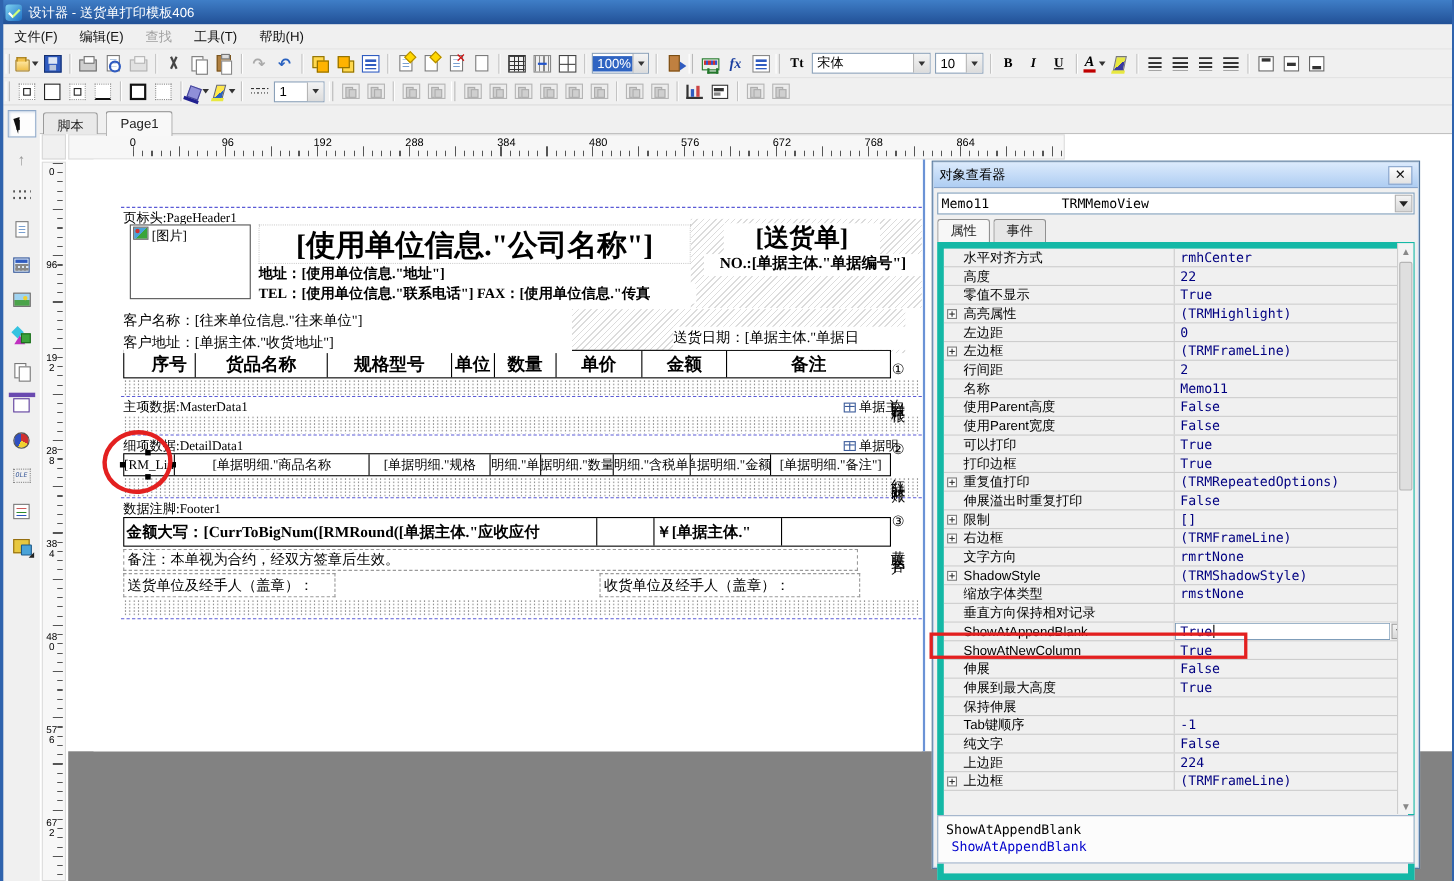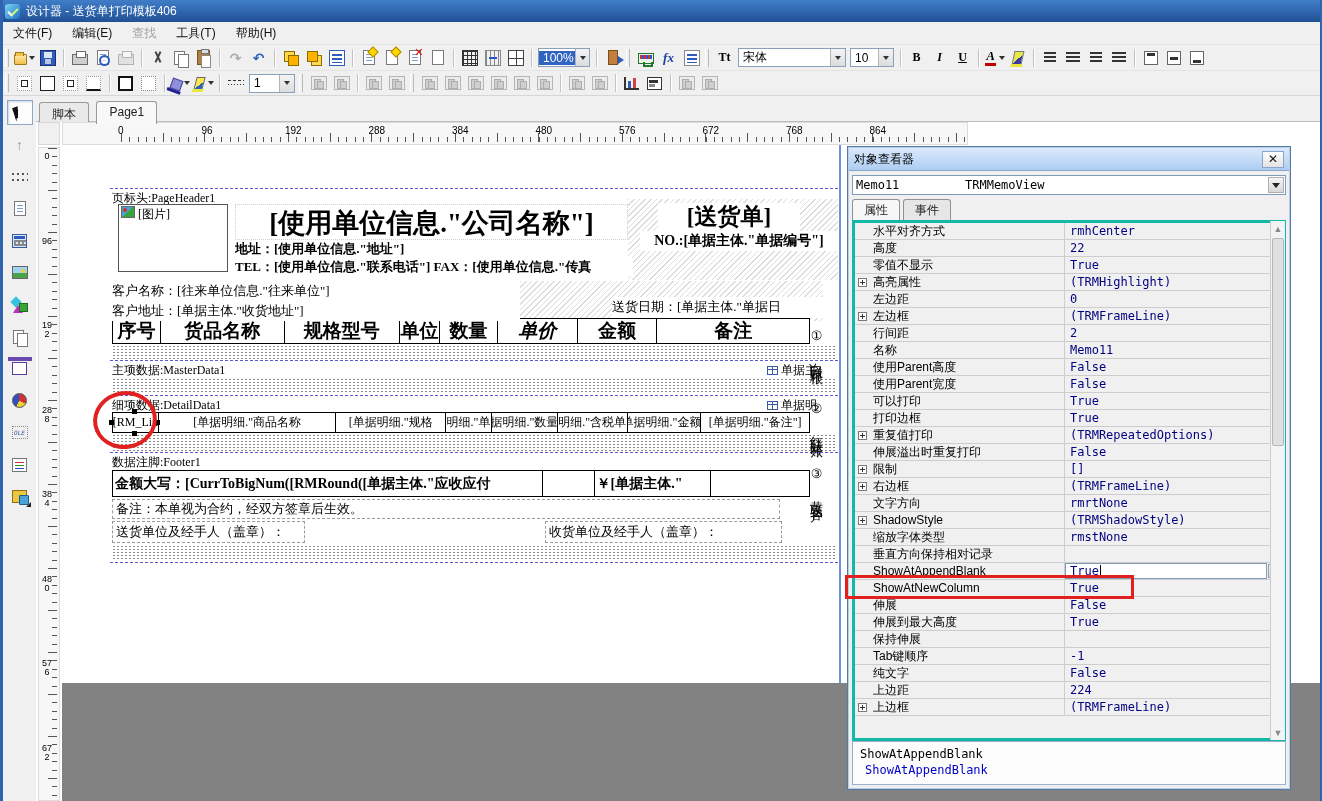--- a/index.html
+++ b/index.html
@@ -174,22 +174,22 @@
   .imgbox .imgico{width:14px;height:12px;border:1px solid #666;background:linear-gradient(135deg,#4aa3d8 0 50%,#3aa43a 50%);flex:0 0 auto;}
   .imgbox .imgico::after{content:"";display:block;width:4px;height:4px;background:#d03030;border-radius:50%;margin:1px;}
   .company{font-size:27px;font-weight:bold;text-align:center;line-height:36px;border:1px dotted #cfcfcf;}
   .bigtitle{font-size:23px;font-weight:bold;text-align:center;line-height:28px;z-index:2;}
   .subno{font-size:14px;font-weight:bold;text-align:center;line-height:20px;z-index:2;}
   .hline{font-size:13px;font-weight:bold;line-height:18px;}
   .cline{font-size:13px;line-height:20px;z-index:2;}
   .trow{position:absolute;display:flex;border:1px solid #000;background:#fff;}
   .trow .c{border-right:1px solid #000;display:flex;align-items:center;justify-content:center;overflow:hidden;white-space:nowrap;height:100%;}
   .trow .c:last-child{border-right:none;}
-  .thead{font-weight:bold;font-size:19px;}
-  .thead .c:nth-child(1){width:48px;}.thead .c:nth-child(2){width:124px;}.thead .c:nth-child(3){width:116px;}.thead .c:nth-child(4){width:40px;}.thead .c:nth-child(5){width:58px;}.thead .c:nth-child(6){width:80px;font-style:italic;}.thead .c:nth-child(7){width:80px;}.thead .c:nth-child(8){width:152px;}
+  .thead{font-weight:bold;font-size:16px;padding-left:18px;}
+  .thead .c:nth-child(1){width:48px;}.thead .c:nth-child(2){width:124px;}.thead .c:nth-child(3){width:116px;}.thead .c:nth-child(4){width:40px;}.thead .c:nth-child(5){width:58px;}.thead .c:nth-child(6){width:80px;}.thead .c:nth-child(7){width:80px;}.thead .c:nth-child(8){width:152px;}
   .drow{font-size:12px;}
   .drow .c:nth-child(1){width:46px;}.drow .c:nth-child(2){width:178px;}.drow .c:nth-child(3){width:110px;}.drow .c:nth-child(4){width:46px;}.drow .c:nth-child(5){width:66px;}.drow .c:nth-child(6){width:70px;}.drow .c:nth-child(7){width:74px;}.drow .c:nth-child(8){width:108px;}
   .amount{font-size:14px;font-weight:bold;}
   .amount .c{justify-content:flex-start;padding-left:2px;}
   .amount .c:nth-child(1){width:431px;}.amount .c:nth-child(2){width:52px;}.amount .c:nth-child(3){width:117px;}.amount .c:nth-child(4){width:98px;}
   .dashbox{position:absolute;border:1px dashed #9a9a9a;background:#fff;font-size:13px;padding-left:3px;overflow:hidden;white-space:nowrap;display:flex;align-items:center;}
   .copy{position:absolute;left:722px;writing-mode:vertical-rl;font-size:13px;letter-spacing:3px;white-space:nowrap;}
   .handle{position:absolute;width:5px;height:5px;background:#000;z-index:3;}
 
   
@@ -197,21 +197,21 @@
   .otitle{position:absolute;left:1px;right:1px;top:1px;height:23px;background:linear-gradient(#dbeafc,#aecdf2);display:flex;align-items:center;padding:0 5px;border-bottom:1px solid #8aa6cc;}
   .oclose{margin-left:auto;width:22px;height:17px;border:1px solid #8aa6cc;background:linear-gradient(#fefefe,#e2e2e2);display:flex;align-items:center;justify-content:center;font-size:12px;font-weight:bold;color:#111;}
   .ocombo{position:absolute;left:4px;right:4px;top:28px;height:20px;background:#fff;border:1px solid #7f9db9;display:flex;align-items:center;font-family:"DejaVu Sans Mono",monospace;font-size:12px;}
   .oname{padding-left:3px;width:112px;overflow:hidden;}
   .otype{flex:1;overflow:hidden;}
   .oarr{width:16px;height:16px;margin-right:1px;background:linear-gradient(#f4f4f4,#d8d8d8);border:1px solid #b0b0b0;display:flex;align-items:center;justify-content:center;}
   .oarr::after{content:"";width:0;height:0;border-left:4px solid transparent;border-right:4px solid transparent;border-top:5px solid #222;}
   .otabs{position:absolute;left:4px;top:52px;height:21px;display:flex;}
   .otab{padding:2px 11px;border:1px solid #919191;border-bottom:none;background:#e6e6e6;border-radius:3px 3px 0 0;margin-right:3px;color:#222;}
   .otab.active{background:#f7f7f7;font-weight:normal;}
-  .ogrid{position:absolute;left:4px;right:4px;top:73px;height:521px;background:#f0f0f0;border:3px solid #14b8a6;overflow:hidden;}
+  .ogrid{position:absolute;left:4px;right:4px;top:73px;height:580px;background:#f0f0f0;border:6px solid #14b8a6;overflow:hidden;}
   .prow{height:17px;border-bottom:1px solid #cdcdcd;position:relative;display:flex;align-items:stretch;}
   .pname{width:210px;padding-left:18px;overflow:hidden;white-space:nowrap;border-right:1px solid #cdcdcd;display:flex;align-items:center;font-size:12px;color:#000;}
   .pval{flex:1;padding-left:5px;color:#000080;font-family:"DejaVu Sans Mono",monospace;font-size:12px;overflow:hidden;white-space:nowrap;display:flex;align-items:center;margin-right:16px;}
   .ebox{display:none;}
   .prow.exp .ebox{display:block;position:absolute;left:3px;top:4px;width:9px;height:9px;border:1px solid #7a7a7a;background:#fff;}
   .prow.exp .ebox::before{content:"";position:absolute;left:1px;right:1px;top:3px;height:1px;background:#333;}
   .prow.exp .ebox::after{content:"";position:absolute;top:1px;bottom:1px;left:3px;width:1px;background:#333;}
   .prow .tcaret{display:none;}
   .prow.editing .pval{background:#fff;box-shadow:inset 0 0 0 1px #7f9db9;color:#000080;}
   .prow.editing .tcaret{display:inline-block;width:1px;height:12px;background:#000;margin-left:1px;}

